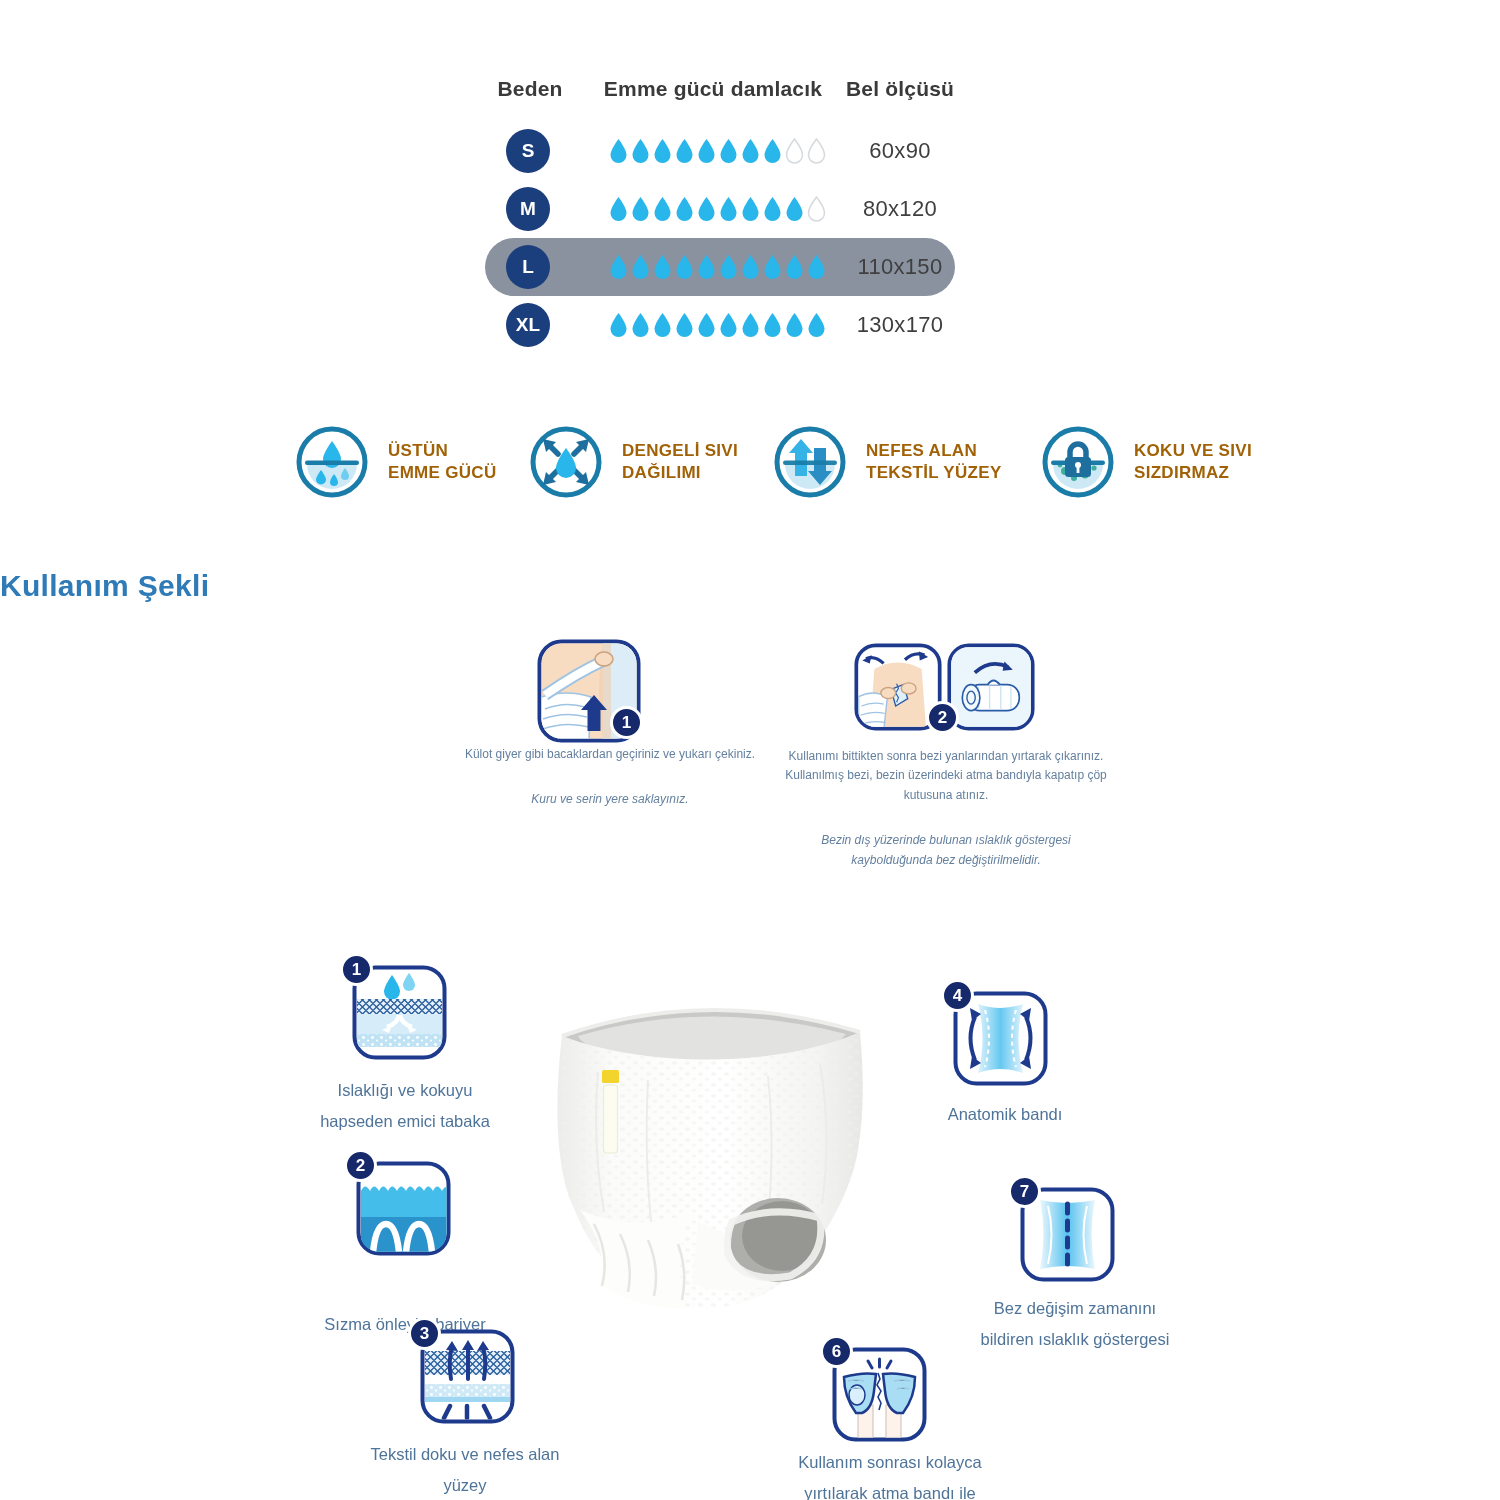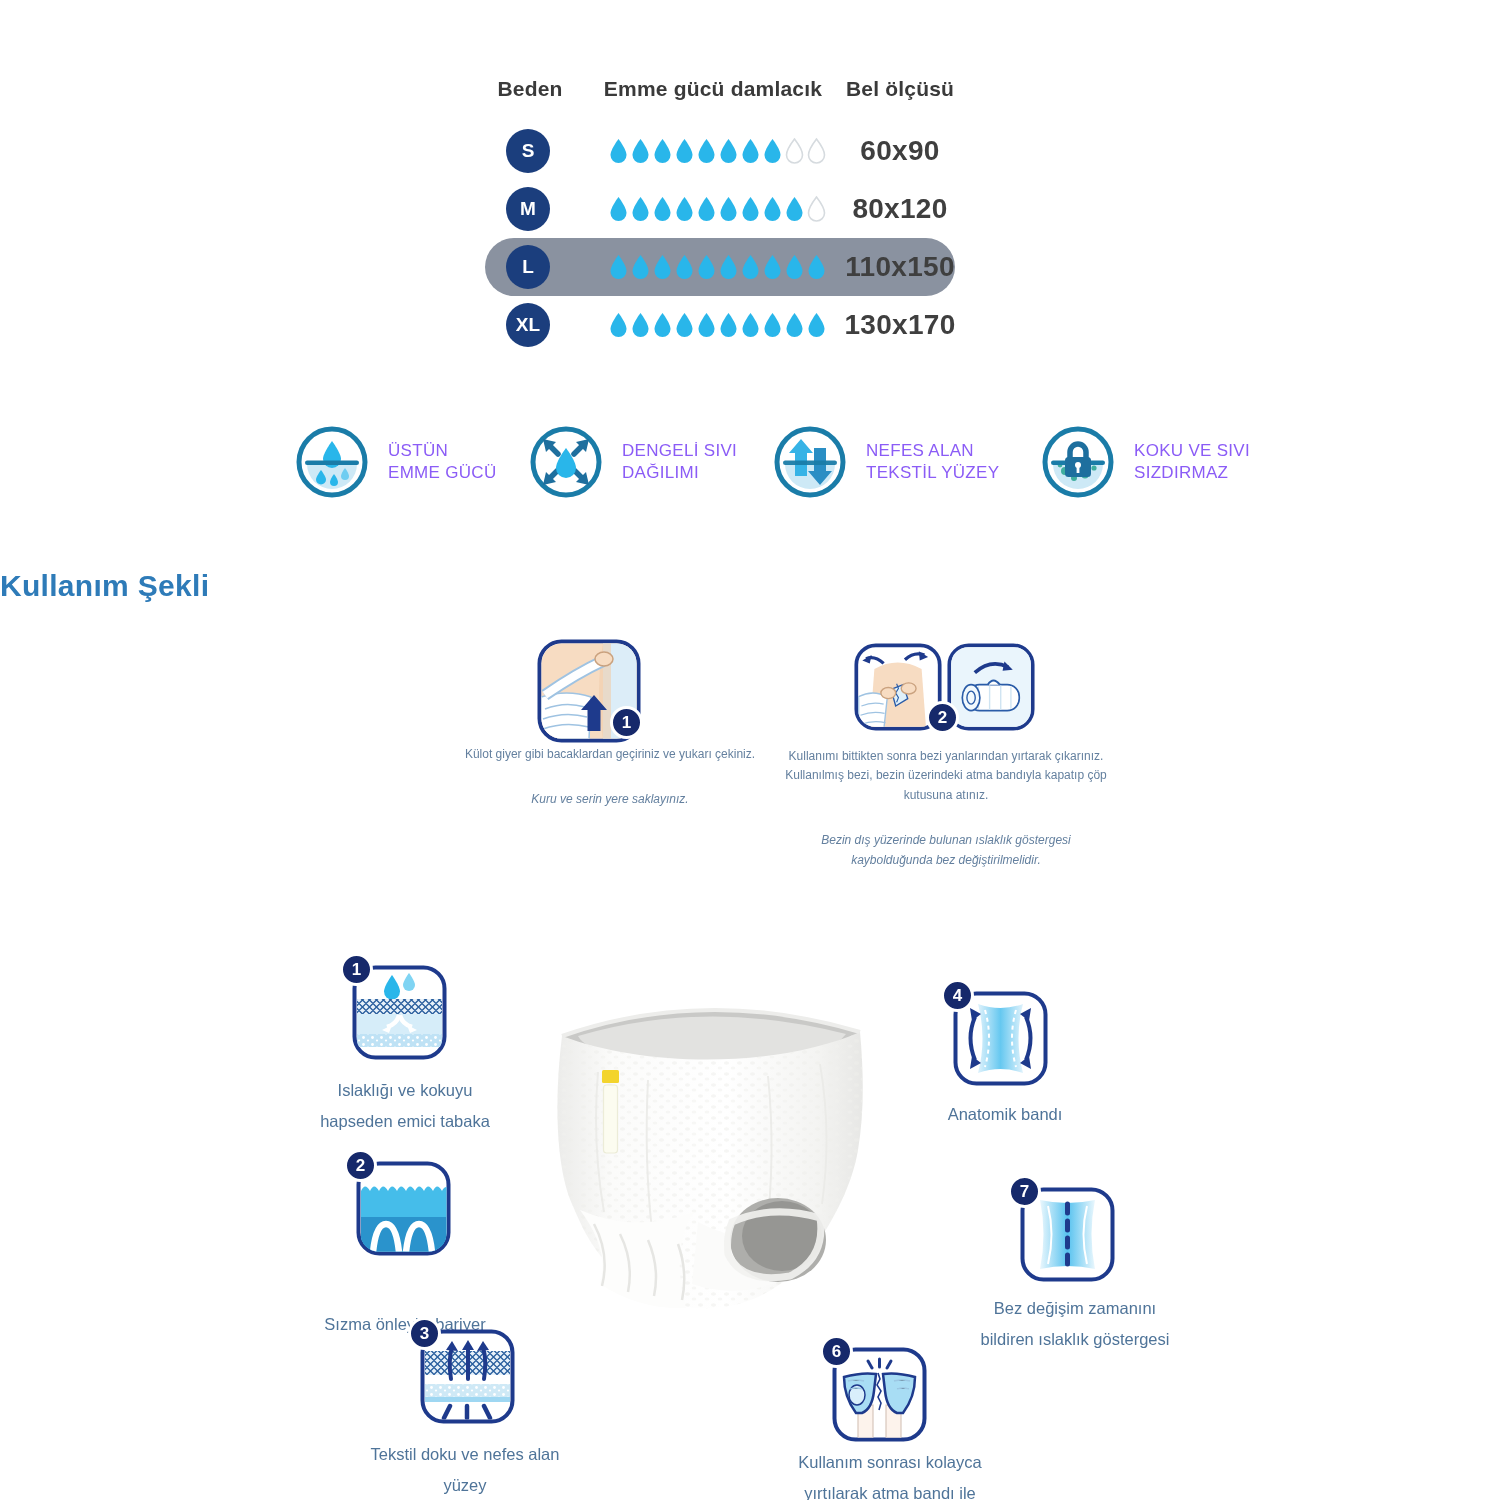--- a/index.html
+++ b/index.html
@@ -15,27 +15,27 @@
   .h-abs   { left:103px; width:250px; }
   .h-waist { left:360px; width:110px; }
   .st-row { position:relative; height:58px; }
   .st-row.highlight { background:#8a92a0; border-radius:29px; }
   .size-circle { position:absolute; left:21px; top:7px; width:44px; height:44px; border-radius:50%;
     background:#1b3e7d; color:#fff; display:flex; align-items:center; justify-content:center;
     font-size:19px; font-weight:bold; }
   .droplets { position:absolute; left:123px; top:50%; transform:translateY(-50%); display:flex; gap:1px; }
   .droplets svg { display:block; }
   .waist { position:absolute; right:0; top:0; width:110px; height:58px; display:flex; align-items:center; justify-content:center;
-    font-size:28px; font-weight:bold; color:#3f3f3f; letter-spacing:.3px; }
+    font-size:22px; font-weight:normal; color:#3f3f3f; letter-spacing:.3px; }
 
   
   .feature { position:absolute; top:377px; height:76px; display:flex; align-items:center; gap:18px; }
   .f-icon { width:76px; height:76px; display:block; flex:0 0 auto; }
   .f-icon svg { width:76px; height:76px; display:block; }
-  .f-label { font-size:17px; font-weight:normal; color:#8b5cf6; line-height:22px; letter-spacing:.3px; }
+  .f-label { font-size:17px; font-weight:bold; color:#a16207; line-height:22px; letter-spacing:.3px; }
   .f-label span { display:block; white-space:nowrap; }
 
   
   .usage-title { position:absolute; left:0; top:522px; width:1500px; text-align:left;
     font-size:30px; font-weight:bold; color:#2e7bb8; letter-spacing:.3px; }
   .step-icon { position:absolute; }
   .step-icon.one { left:537px; top:592px; width:104px; height:104px; }
   .step-icon.one .si, .step-icon.one svg { width:104px; height:104px; display:block; }
   .step-icon.two { left:854px; top:596px; display:flex; gap:5px; }
   .step-icon.two .si, .step-icon.two svg { width:88px; height:88px; display:block; }

